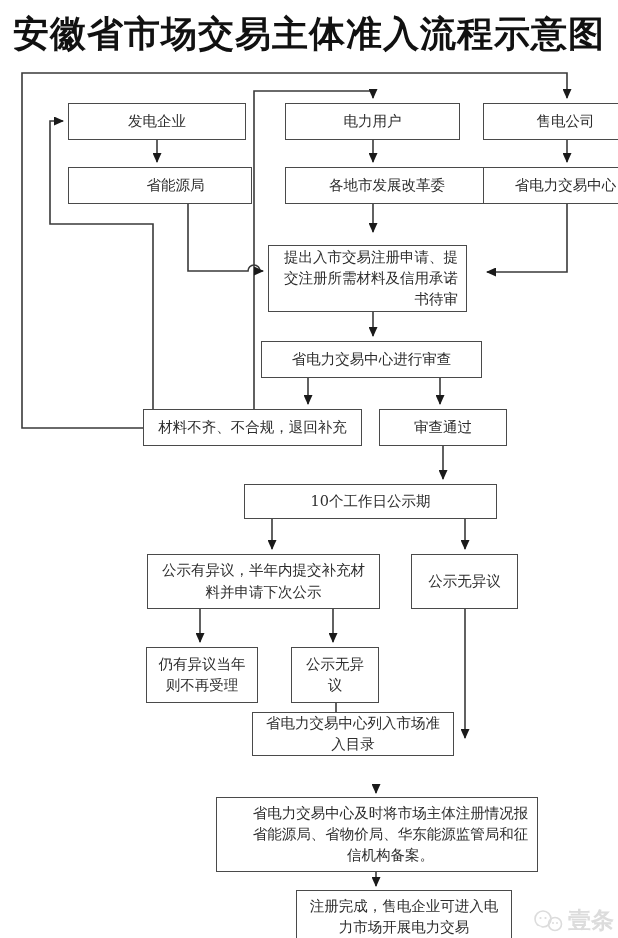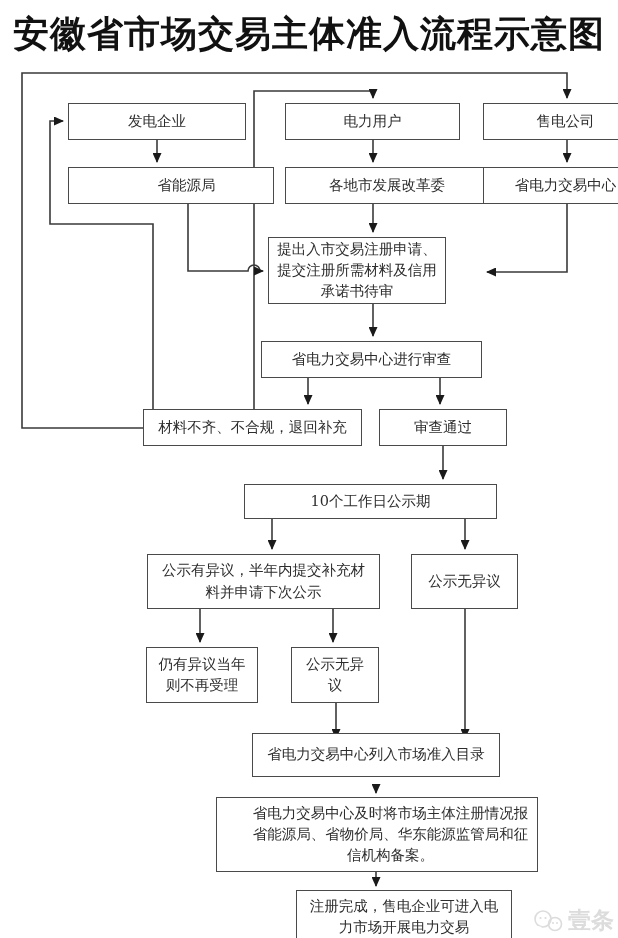--- a/index.html
+++ b/index.html
@@ -86,40 +86,40 @@
     <polyline points="376,786 376,793" marker-end="url(#arr)"></polyline>
 
     <polyline points="376,871 376,886" marker-end="url(#arr)"></polyline>
   </g>
 </svg>
 
 <div class="node" style="left:68px;top:103px;width:178px;height:37px;">发电企业</div>
 <div class="node" style="left:285px;top:103px;width:175px;height:37px;">电力用户</div>
 <div class="node" style="left:483px;top:103px;width:165px;height:37px;">售电公司</div>
 
-<div class="node" style="left:68px;top:167px;width:206px;height:37px;padding-left:39px;">省能源局</div>
+<div class="node" style="left:68px;top:167px;width:184px;height:37px;padding-left:39px;">省能源局</div>
 <div class="node" style="left:285px;top:167px;width:204px;height:37px;">各地市发展改革委</div>
 <div class="node" style="left:483px;top:167px;width:165px;height:37px;">省电力交易中心</div>
 
-<div class="node" style="left:268px;top:237px;width:178px;height:67px;">提出入市交易注册申请、提交注册所需材料及信用承诺书待审</div>
+<div class="node" style="left:268px;top:245px;width:199px;height:67px;text-align:right;">提出入市交易注册申请、提交注册所需材料及信用承诺书待审</div>
 
 <div class="node" style="left:261px;top:341px;width:221px;height:37px;">省电力交易中心进行审查</div>
 
 <div class="node" style="left:143px;top:409px;width:219px;height:37px;">材料不齐、不合规，退回补充</div>
 <div class="node" style="left:379px;top:409px;width:128px;height:37px;">审查通过</div>
 
 <div class="node" style="left:244px;top:484px;width:253px;height:35px;">10个工作日公示期</div>
 
 <div class="node" style="left:147px;top:554px;width:233px;height:55px;">公示有异议，半年内提交补充材料并申请下次公示</div>
 <div class="node" style="left:411px;top:554px;width:107px;height:55px;">公示无异议</div>
 
 <div class="node" style="left:146px;top:647px;width:112px;height:56px;">仍有异议当年则不再受理</div>
 <div class="node" style="left:291px;top:647px;width:88px;height:56px;">公示无异议</div>
 
-<div class="node" style="left:252px;top:733px;width:248px;height:44px;">省电力交易中心列入市场准入目录</div>
+<div class="node" style="left:252px;top:712px;width:202px;height:44px;">省电力交易中心列入市场准入目录</div>
 
 <div class="node" style="left:216px;top:797px;width:322px;height:75px;padding-left:35px;">省电力交易中心及时将市场主体注册情况报省能源局、省物价局、华东能源监管局和征信机构备案。</div>
 
 <div class="node" style="left:268px;top:890px;width:216px;height:54px;margin-left:28px;">注册完成，售电企业可进入电力市场开展电力交易</div>
 
 <div class="watermark">
   <svg width="34" height="28" viewBox="0 0 34 28">
     <g fill="none" stroke="#dcdcdc" stroke-width="1.6">
       <circle cx="11" cy="12" r="8"></circle>
       <circle cx="23" cy="17" r="6.5"></circle>

